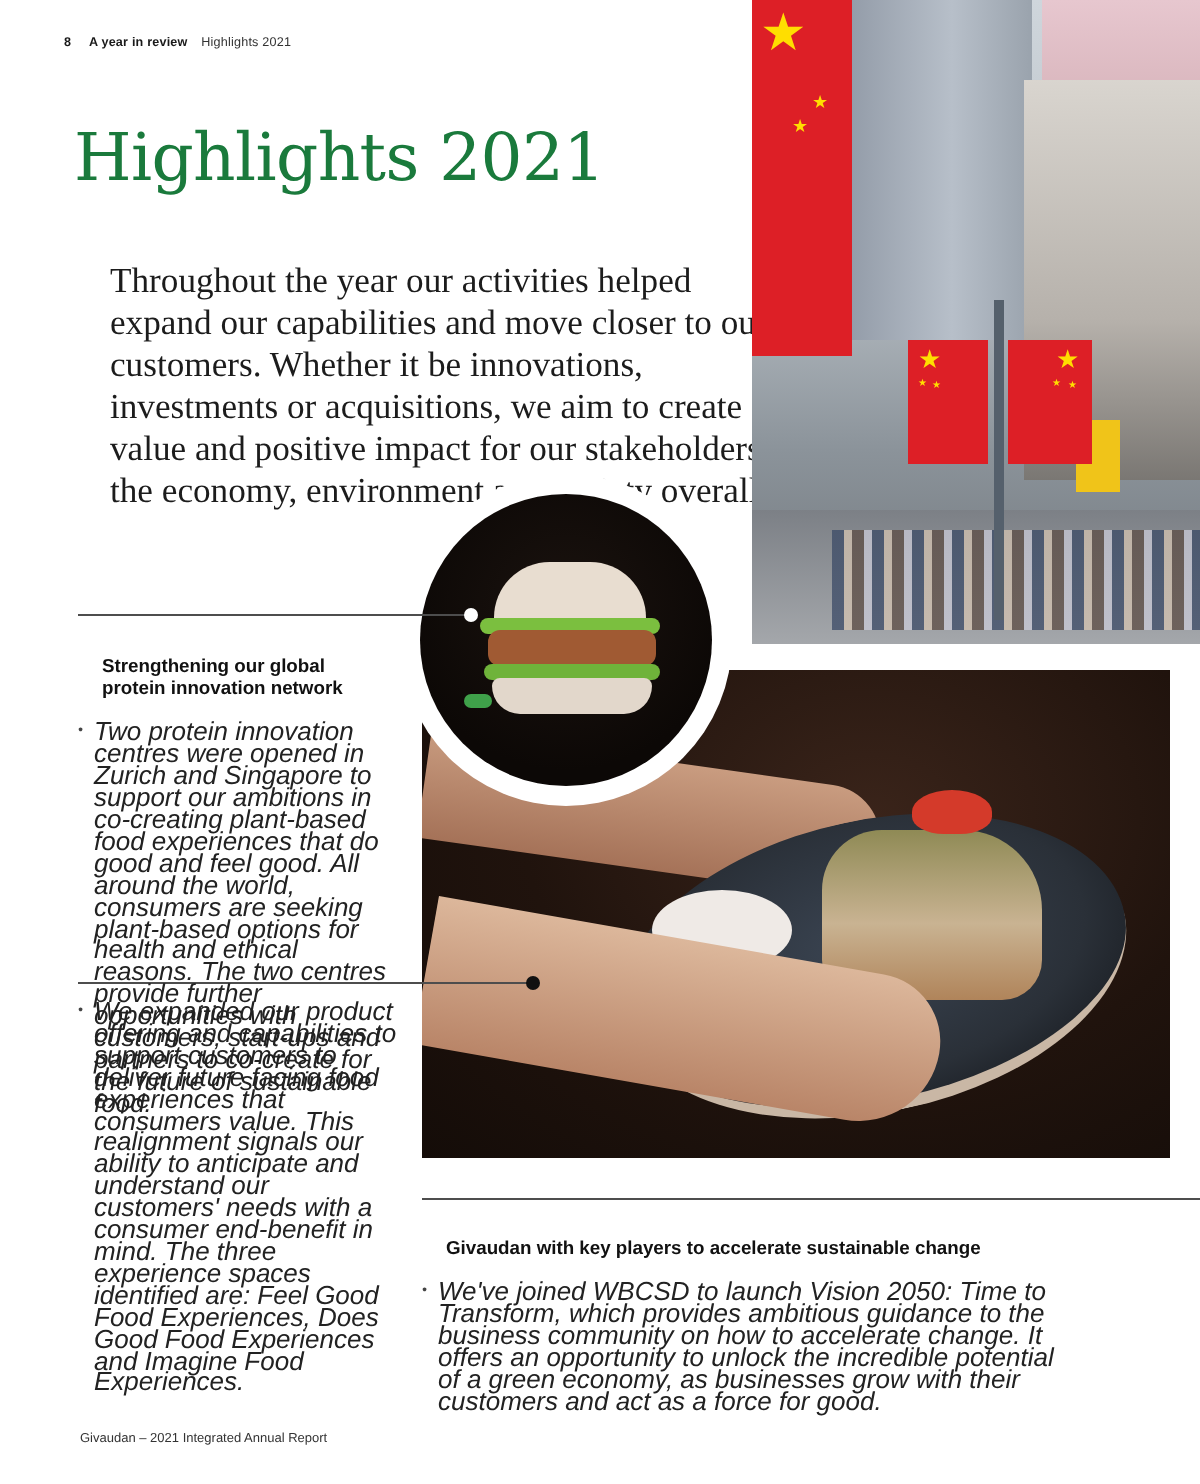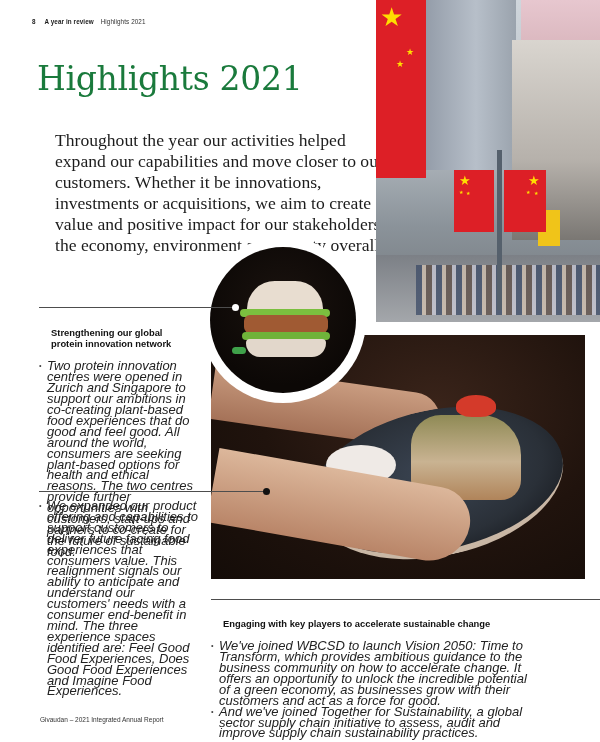--- a/index.html
+++ b/index.html
@@ -225,20 +225,19 @@
   </ul>
 </div>
 
 <div class="abs section sec-2">
   <ul>
     <li>We expanded our product offering and capabilities to support customers to deliver future facing food experiences that consumers value. This realignment signals our ability to anticipate and understand our customers' needs with a consumer end-benefit in mind. The three experience spaces identified are: Feel Good Food Experiences, Does Good Food Experiences and Imagine Food Experiences.</li>
   </ul>
 </div>
 
 <div class="abs section sec-3">
-  <h2>Engaging with key players to accelerate sustainable change</h2>
+  <h2>Givaudan with key players to accelerate sustainable change</h2>
   <ul>
     <li>We've joined WBCSD to launch Vision 2050: Time to Transform, which provides ambitious guidance to the business community on how to accelerate change. It offers an opportunity to unlock the incredible potential of a green economy, as businesses grow with their customers and act as a force for good.</li>
-    <li>And we've joined Together for Sustainability, a global sector supply chain initiative to assess, audit and improve supply chain sustainability practices.</li>
   </ul>
 </div>
 
 <div class="abs footer">Givaudan – 2021 Integrated Annual Report</div>
 
 </body></html>

